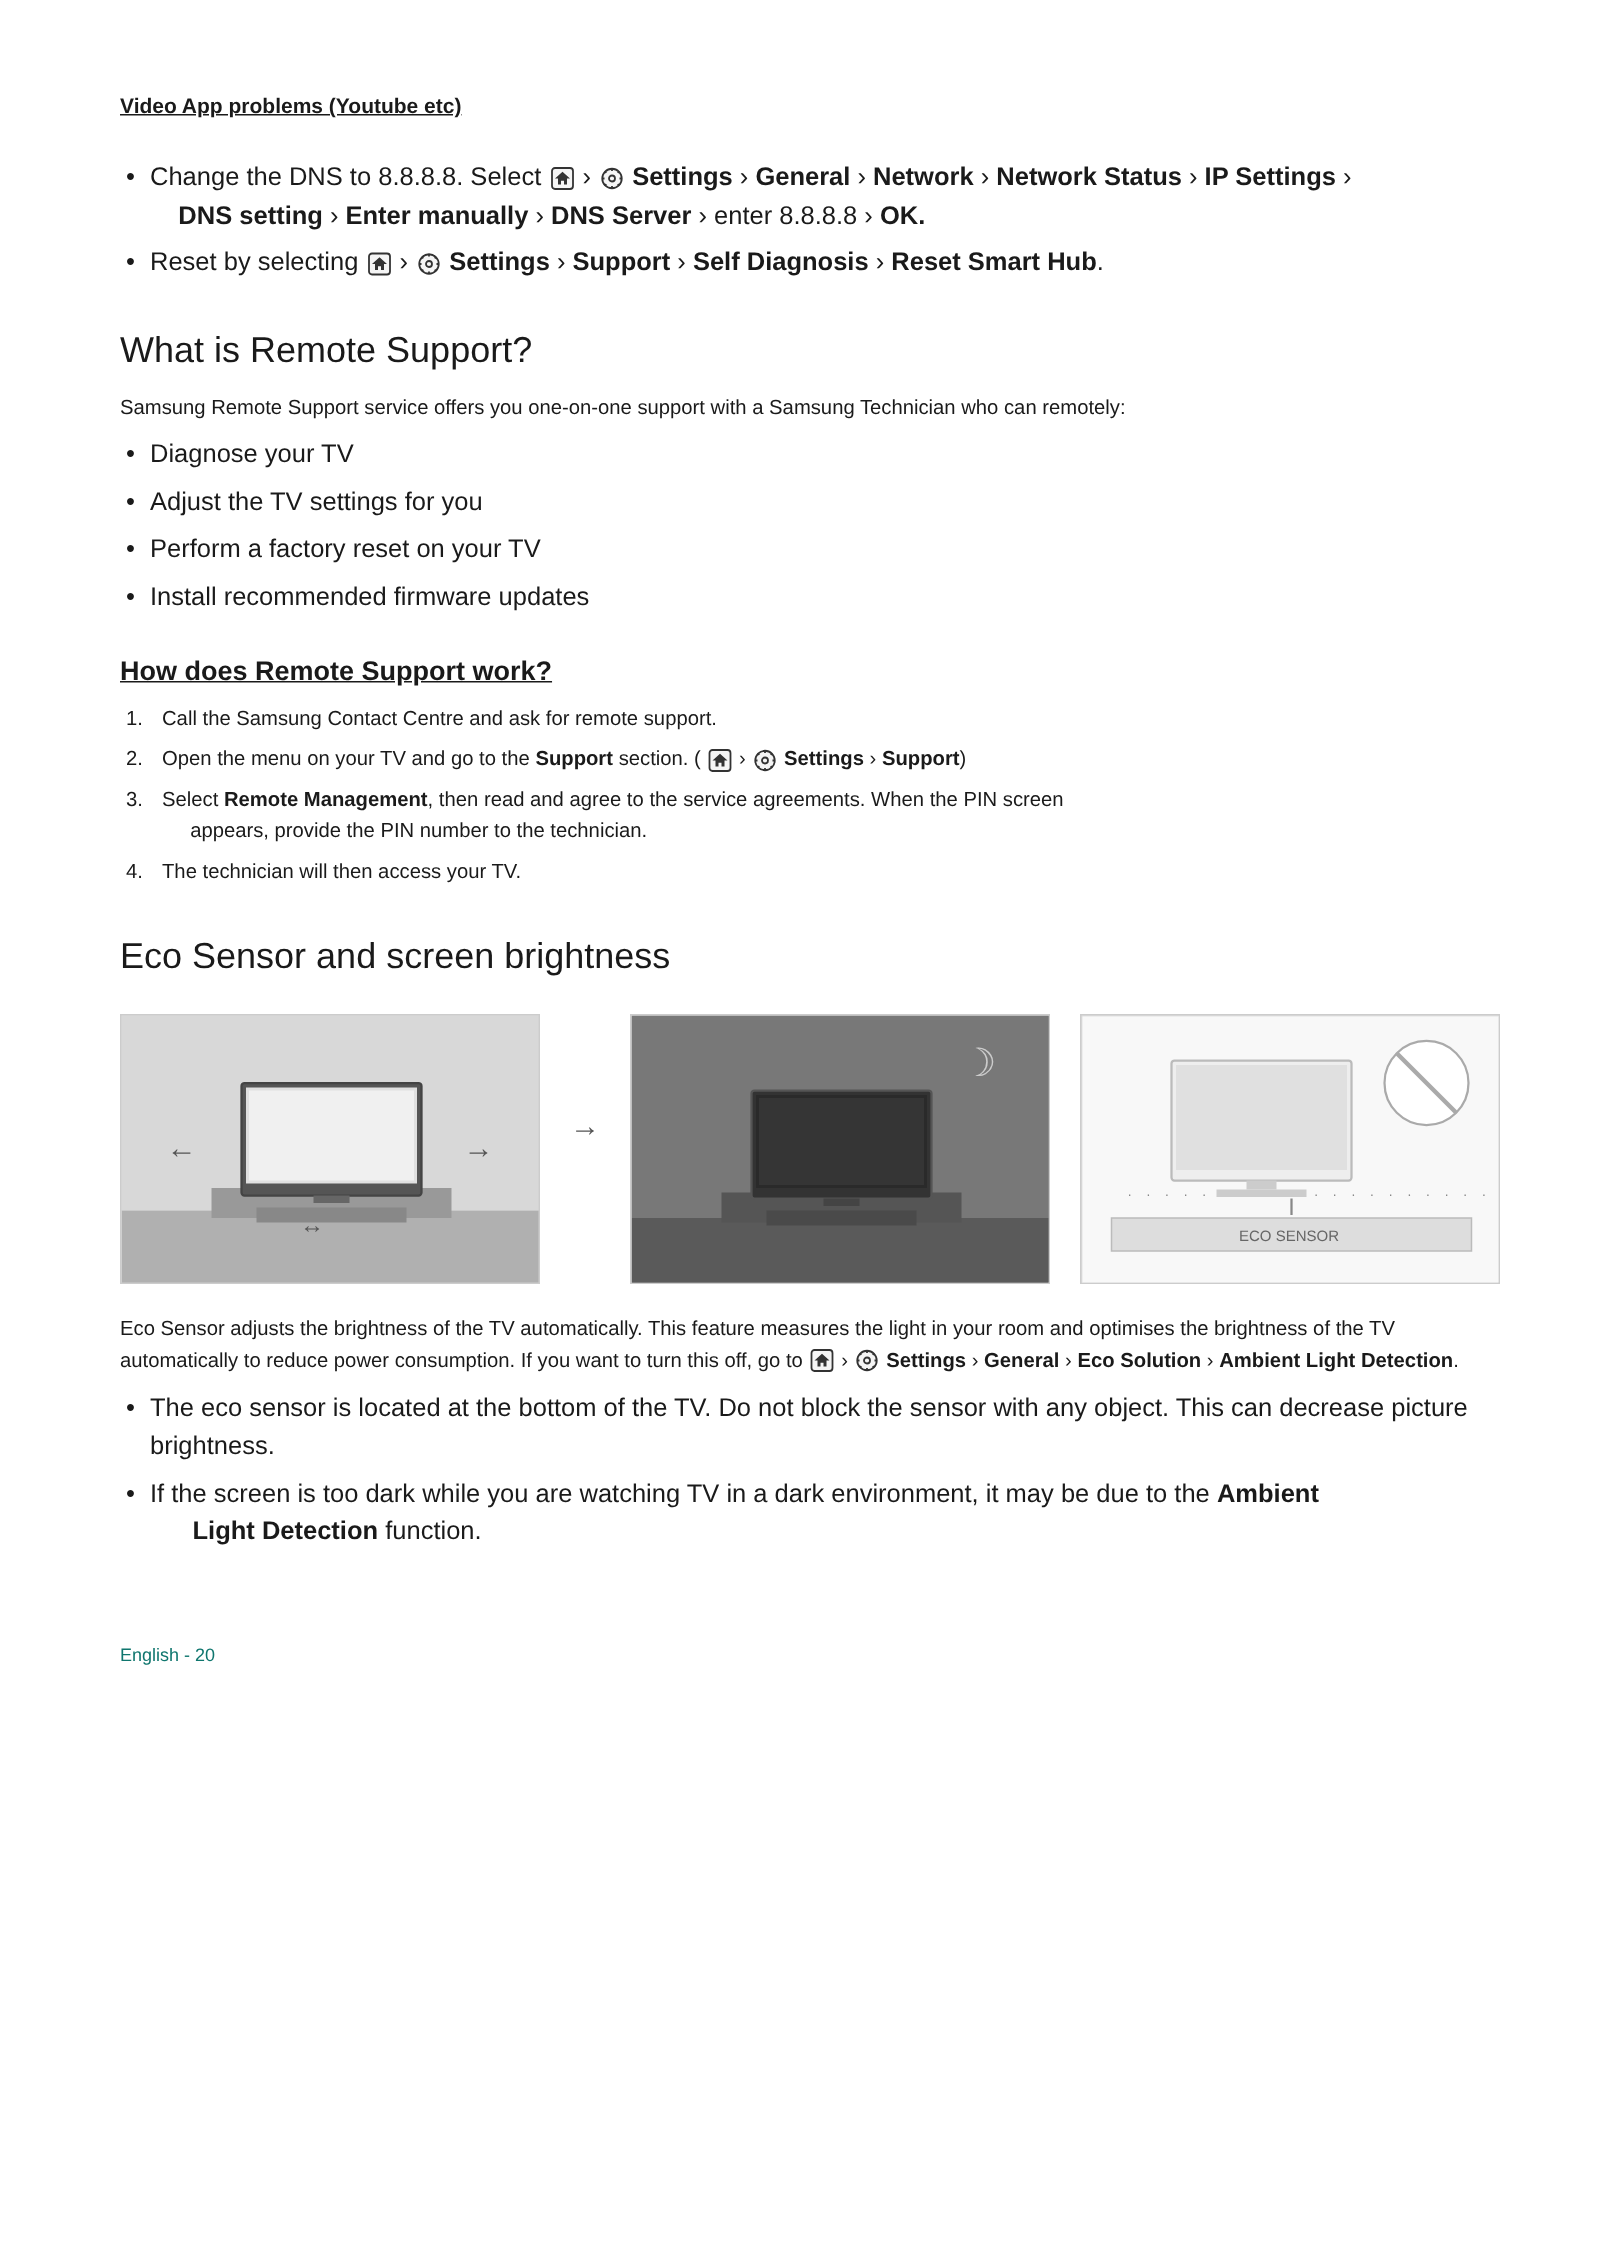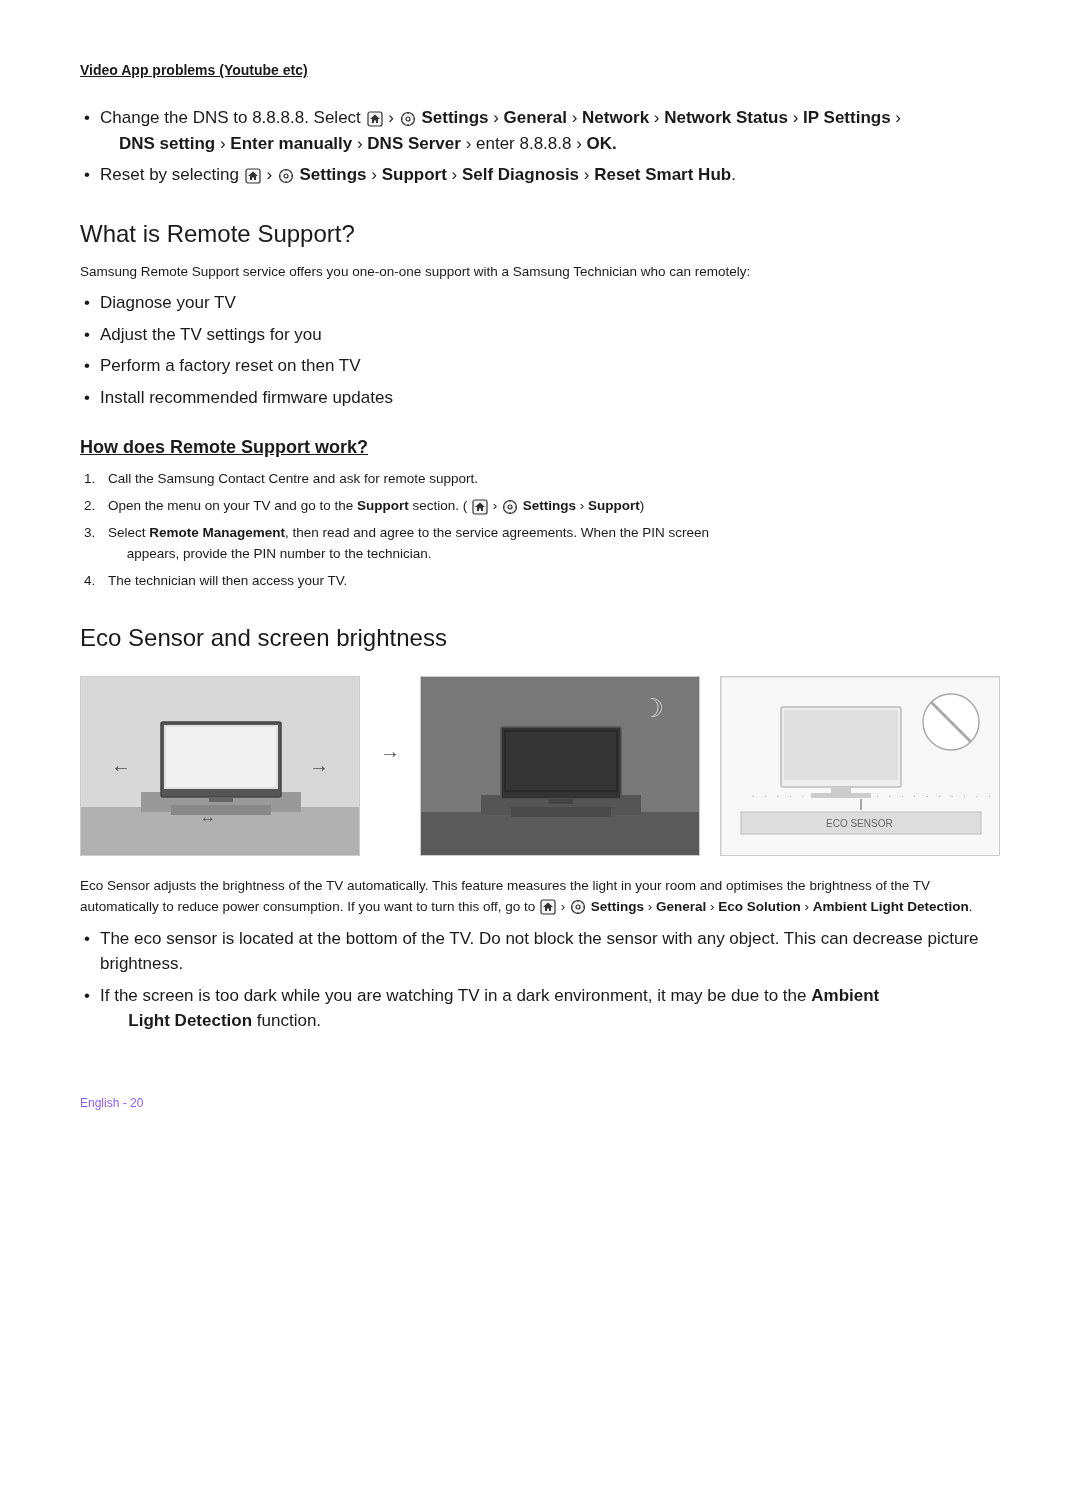--- a/index.html
+++ b/index.html
@@ -123,21 +123,21 @@
     .arrow-sym {
       font-size: 20px;
       color: #555;
       display: flex;
       align-items: center;
       padding-bottom: 90px;
     }
     .page-footer {
       margin-top: 60px;
       font-size: 12px;
-      color: #8b5cf6;
+      color: #0f766e;
     }
   </style>
 </head>
 <body>
 
 <div>
   <div class="section-title-underline">Video App problems (Youtube etc)</div>
   <ul class="bullet-list">
     <li>
       <span>Change the DNS to 8.8.8.8. Select </span>
@@ -171,21 +171,21 @@
     </li>
   </ul>
 </div>
 
 <div>
   <h1 class="main-heading">What is Remote Support?</h1>
   <p class="body-text">Samsung Remote Support service offers you one-on-one support with a Samsung Technician who can remotely:</p>
   <ul class="bullet-list">
     <li>Diagnose your TV</li>
     <li>Adjust the TV settings for you</li>
-    <li>Perform a factory reset on then TV</li>
+    <li>Perform a factory reset on your TV</li>
     <li>Install recommended firmware updates</li>
   </ul>
 
   <div class="sub-heading">How does Remote Support work?</div>
   <ol class="ordered-list">
     <li>
       <span class="num">1.</span>
       <span>Call the Samsung Contact Centre and ask for remote support.</span>
     </li>
     <li>

